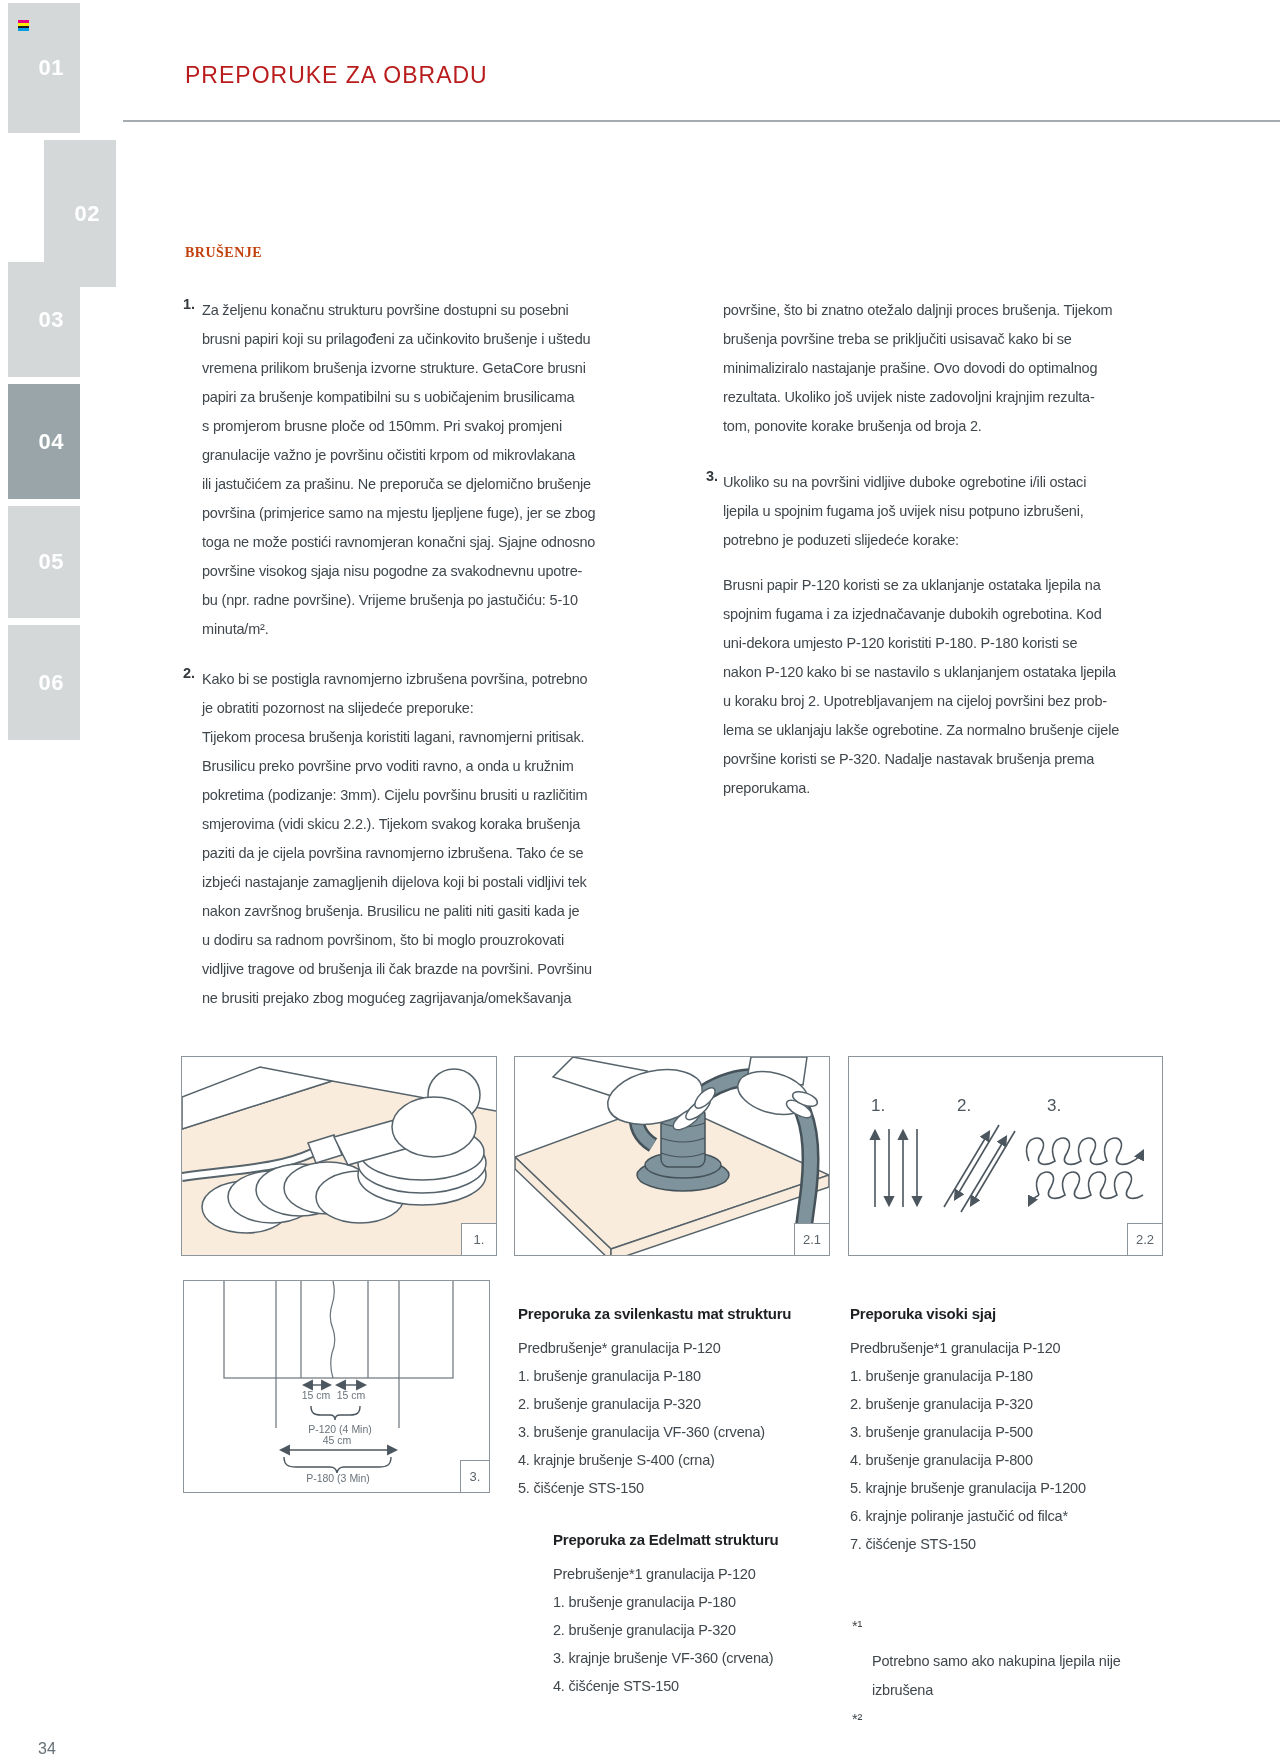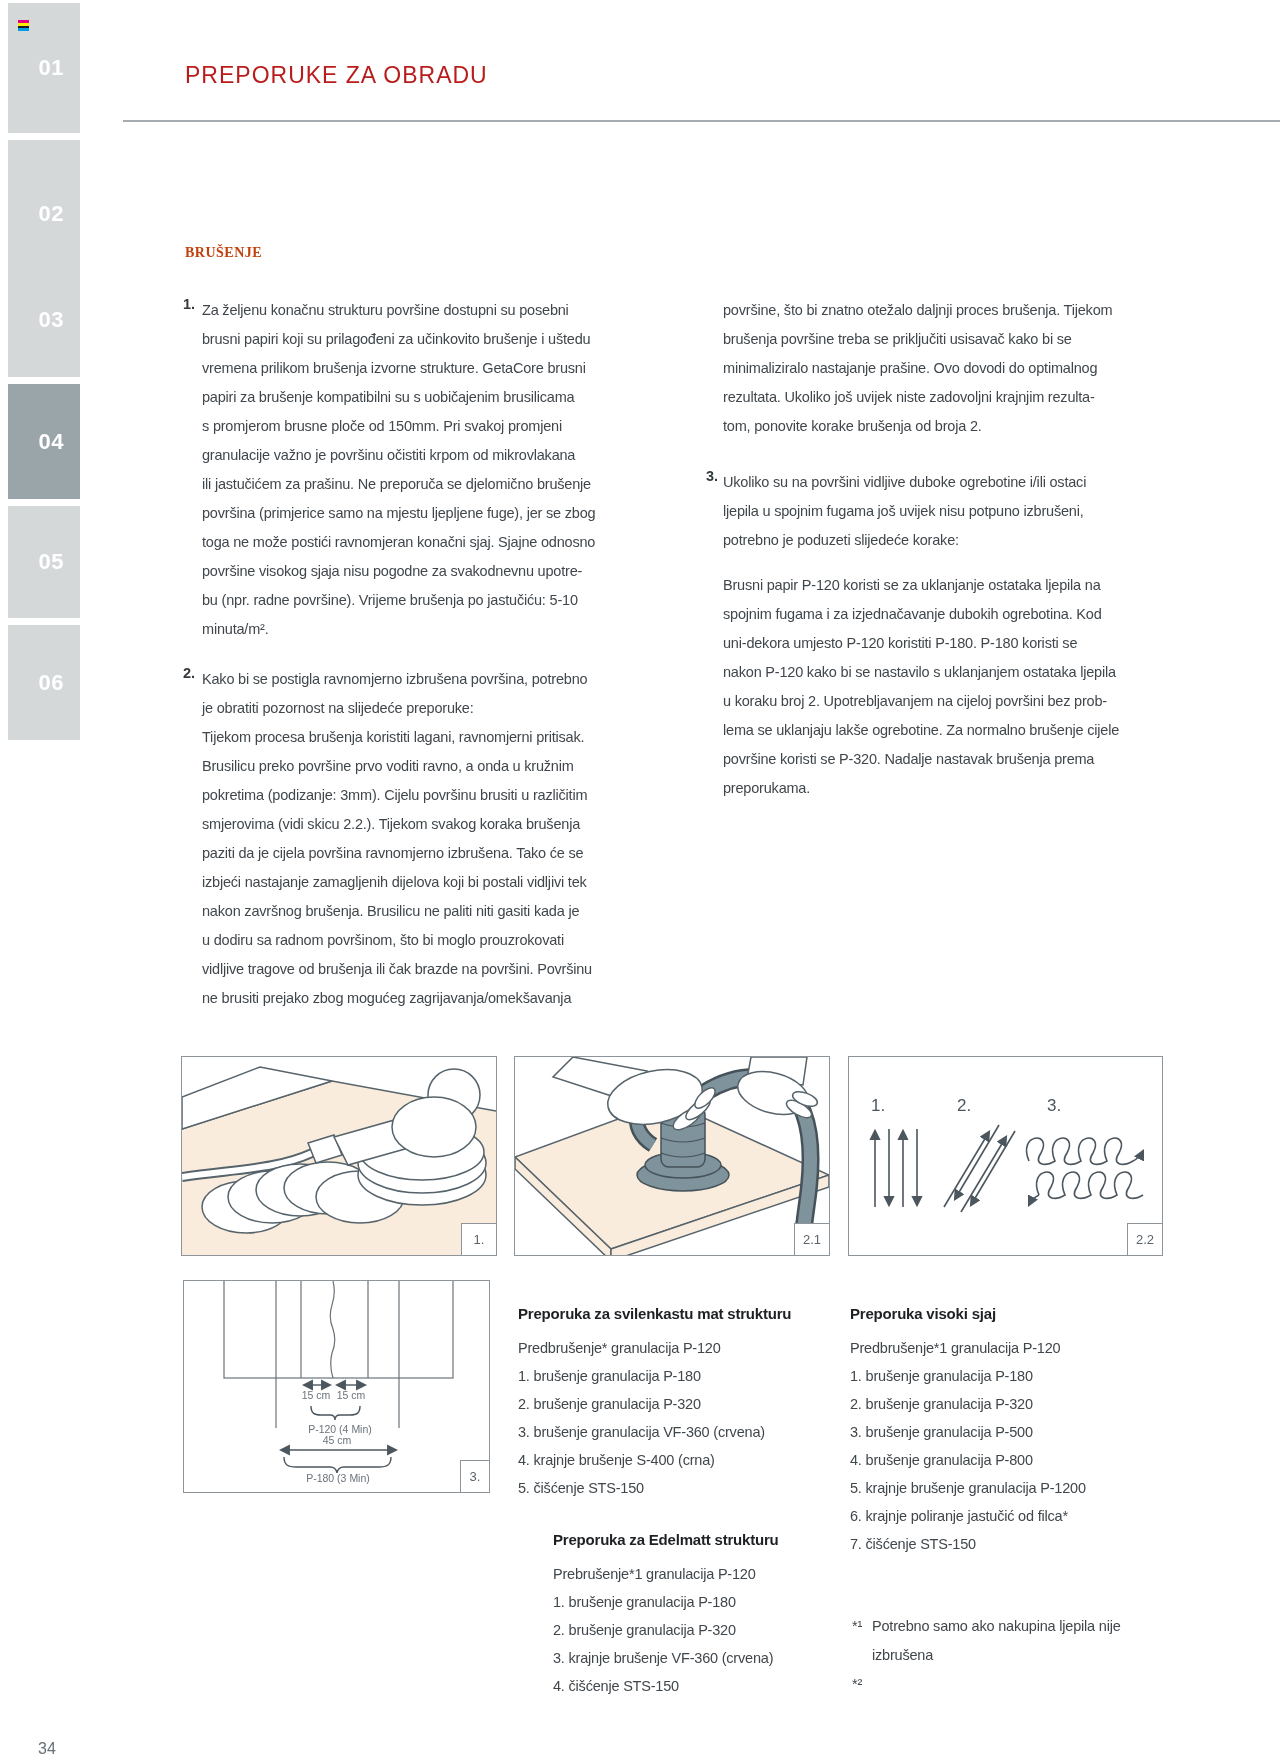--- a/index.html
+++ b/index.html
@@ -4,21 +4,21 @@
 <style>
   html,body{margin:0;padding:0;background:#ffffff;}
   #page{position:relative;width:1280px;height:1763px;background:#ffffff;overflow:hidden;
         font-family:"Liberation Sans",sans-serif;color:#40474c;padding-left:40px;}
 
   
   .tab{position:absolute;left:8px;width:72px;background:#d4d8d9;display:flex;
        align-items:center;justify-content:flex-end;padding-right:16px;box-sizing:border-box;}
   .tab span{color:#ffffff;font-size:22px;font-weight:bold;letter-spacing:0.5px;}
   .tab.active{background:#9aa5a9;}
-  .t1{top:3px;height:130px;} .t2{top:140px;height:147px;} .t3{top:262px;height:115px;}
+  .t1{top:3px;height:130px;} .t2{top:140px;height:147px;margin-left:36px;} .t3{top:262px;height:115px;}
   .t4{top:384px;height:115px;} .t5{top:506px;height:112px;} .t6{top:625px;height:115px;}
   #regmark{position:absolute;left:18px;top:20px;width:11px;}
   #regmark div{height:3px;}
 
   
   #title{position:absolute;left:185px;top:62px;font-size:23px;letter-spacing:1px;color:#b91c1c;}
   #rule{position:absolute;left:123px;top:120px;width:1157px;height:2px;background:#a5abaf;}
   #heading{position:absolute;left:185px;top:245px;font-size:14px;font-weight:bold;
            letter-spacing:0.5px;color:#c2410c;font-family:Liberation Serif, serif;}
 
@@ -44,21 +44,21 @@
   .fig svg{display:block;}
 
   
   .list{position:absolute;font-size:14.5px;line-height:28px;letter-spacing:-0.2px;color:#40474c;}
   .list .ltitle{font-size:15px;font-weight:bold;color:#1d2124;margin-bottom:6px;letter-spacing:-0.2px;}
   #listA1{left:518px;top:1300px;} #listA2{left:518px;top:1526px;margin-left:35px;} #listB{left:850px;top:1300px;}
   #footnotes{position:absolute;left:852px;top:1612px;font-size:14.5px;line-height:29px;
              letter-spacing:-0.2px;color:#40474c;}
   .fn{display:flex;}
   .fn .mk{width:20px;flex:none;}
-  .fn .tx{white-space:pre-line;}
+  .fn .tx{white-space:pre-line;margin-top:35px;}
 
   #pagenum{position:absolute;left:38px;top:1740px;font-size:16px;color:#667077;}
 </style>
 </head>
 <body>
 
 <div id="page">
 
   <div>
     <div class="tab t1">

